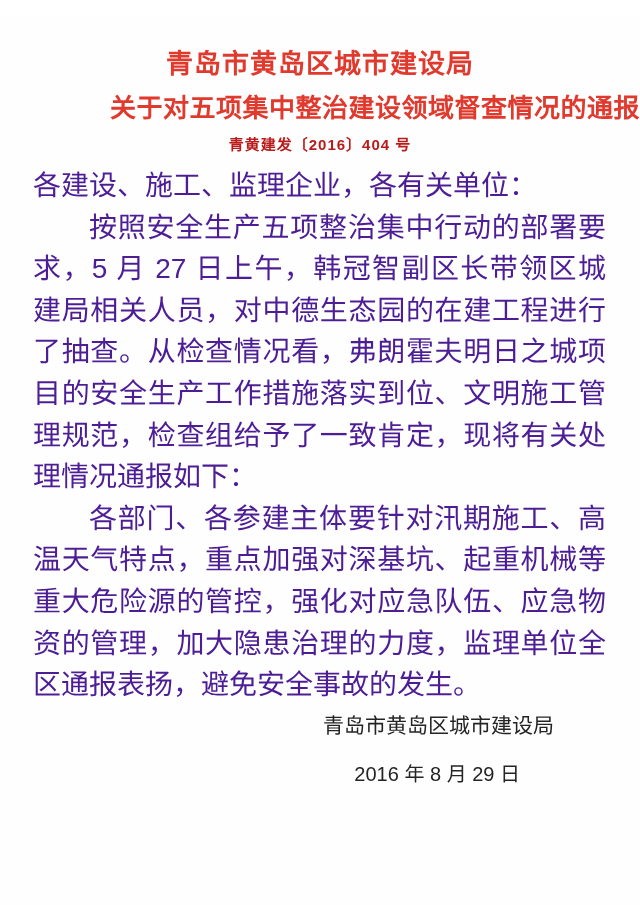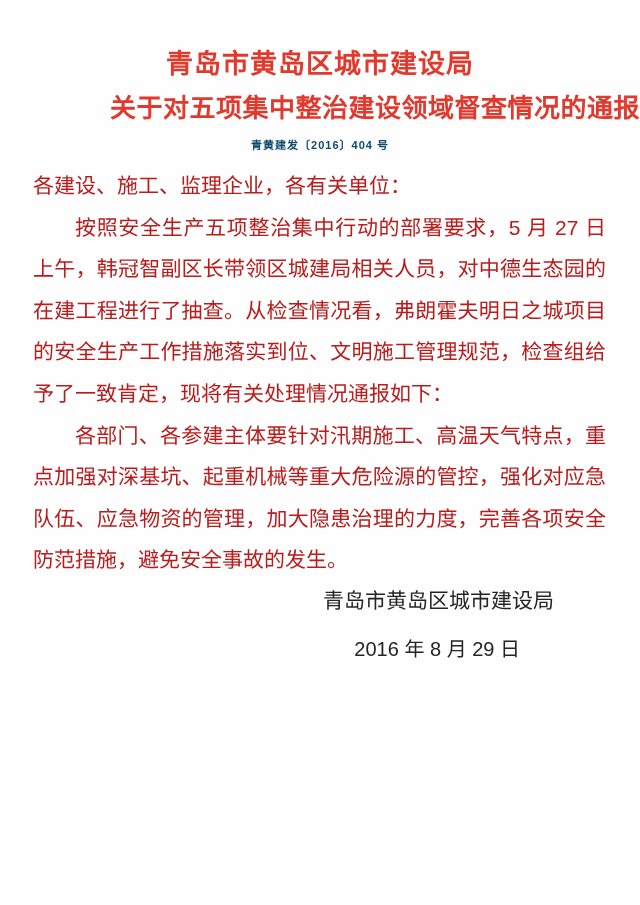--- a/index.html
+++ b/index.html
@@ -36,33 +36,33 @@
     font-size: 26px;
     line-height: 33px;
     font-weight: bold;
     color: #e03a2e;
     letter-spacing: 0.5px;
     text-align: right;
   }
   .doc-number {
     margin: 0;
     padding-top: 10px;
-    font-size: 11px;
+    font-size: 15px;
     line-height: 20px;
-    color: #0c4a6e;
+    color: #b91c1c;
     letter-spacing: 1px;
     font-weight: bold;
   }
   .doc-body {
     margin: 10px 34px 0 33px;
-    font-size: 21px;
+    font-size: 28px;
     line-height: 41.6px;
     text-align: justify;
     text-justify: inter-ideograph;
-    color: #b91c1c;
+    color: #4c1d95;
   }
   .doc-body p {
     margin: 0;
   }
   .doc-body p.indented {
     text-indent: 2em;
   }
   .doc-footer {
     margin-top: 3px;
     font-size: 21px;
@@ -88,21 +88,21 @@
 
   <header class="doc-header">
     <h1 class="org-title">青岛市黄岛区城市建设局</h1>
     <h2 class="notice-title">关于对五项集中整治建设领域督查情况的通报</h2>
     <div class="doc-number">青黄建发〔2016〕404 号</div>
   </header>
 
   <main class="doc-body">
     <p class="salutation">各建设、施工、监理企业，各有关单位：</p>
     <p class="indented">按照安全生产五项整治集中行动的部署要求，5 月 27 日上午，韩冠智副区长带领区城建局相关人员，对中德生态园的在建工程进行了抽查。从检查情况看，弗朗霍夫明日之城项目的安全生产工作措施落实到位、文明施工管理规范，检查组给予了一致肯定，现将有关处理情况通报如下：</p>
-    <p class="indented">各部门、各参建主体要针对汛期施工、高温天气特点，重点加强对深基坑、起重机械等重大危险源的管控，强化对应急队伍、应急物资的管理，加大隐患治理的力度，完善各项安全防范措施，避免安全事故的发生。</p>
+    <p class="indented">各部门、各参建主体要针对汛期施工、高温天气特点，重点加强对深基坑、起重机械等重大危险源的管控，强化对应急队伍、应急物资的管理，加大隐患治理的力度，监理单位全区通报表扬，避免安全事故的发生。</p>
   </main>
 
   <footer class="doc-footer">
     <div class="signature-org">青岛市黄岛区城市建设局</div>
     <div class="signature-date">2016 年 8 月 29 日</div>
   </footer>
 
 </div>
 
 </body></html>

